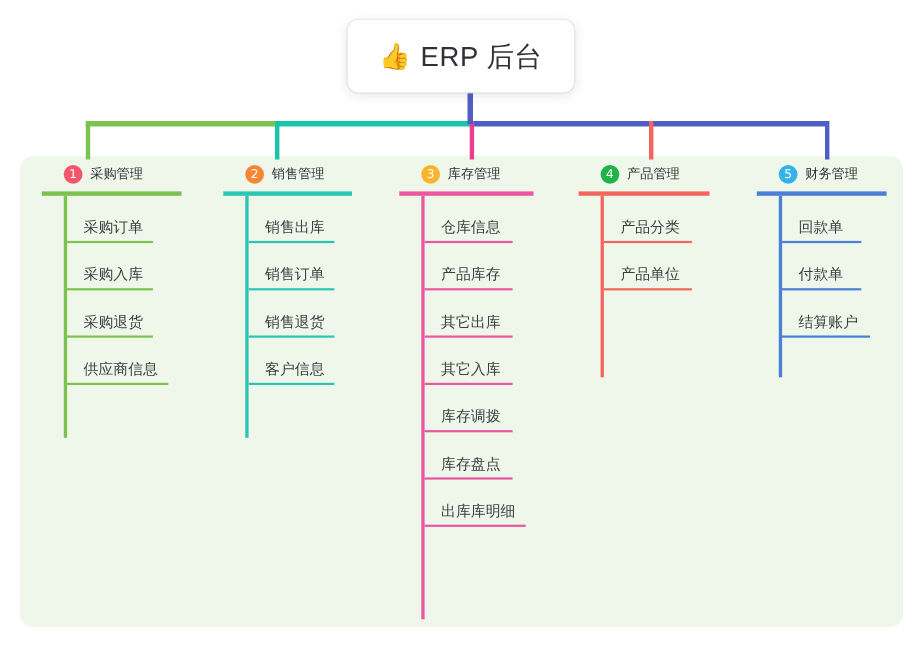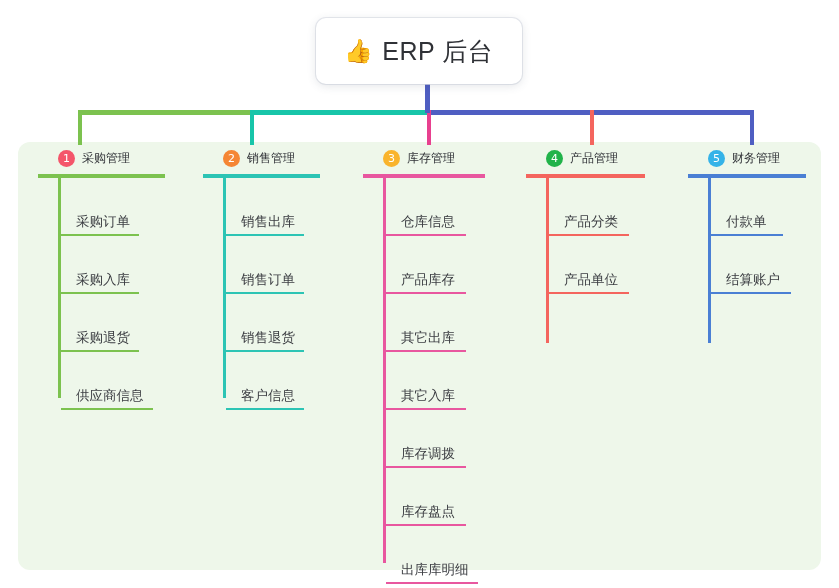--- a/index.html
+++ b/index.html
@@ -130,21 +130,21 @@
     padding-left: 20px;
   }
   .spine {
     position: absolute;
     left: 20px;
     top: 0;
     width: 3px;
   }
   .item {
     position: relative;
-    height: 58px;
+    height: 43px;
     display: flex;
     align-items: flex-end;
     padding-left: 18px;
   }
   .item-label {
     font-size: 13.5px;
     color: #3b3d42;
     white-space: nowrap;
     padding-bottom: 5px;
   }
@@ -291,20 +291,24 @@
       </div>
       <div class="column" style="left: 670px;">
         <div class="col-header">
           <span class="badge" style="background: rgb(53, 179, 232);">5</span>
           <span class="col-title">财务管理</span>
         </div>
         <div class="col-rule" style="width: 118px; background: rgb(74, 127, 212);"></div>
         <div class="col-body">
           <div class="spine" style="background: rgb(74, 127, 212); height: 165px;"></div>
           <div class="item">
+            <span class="item-label">回款单</span>
+            <div class="item-rule" style="width: 72px; background: rgb(74, 127, 212);"></div>
+          </div>
+          <div class="item">
             <span class="item-label">付款单</span>
             <div class="item-rule" style="width: 72px; background: rgb(74, 127, 212);"></div>
           </div>
           <div class="item">
             <span class="item-label">结算账户</span>
             <div class="item-rule" style="width: 80px; background: rgb(74, 127, 212);"></div>
           </div>
         </div>
       </div>
     </div>

